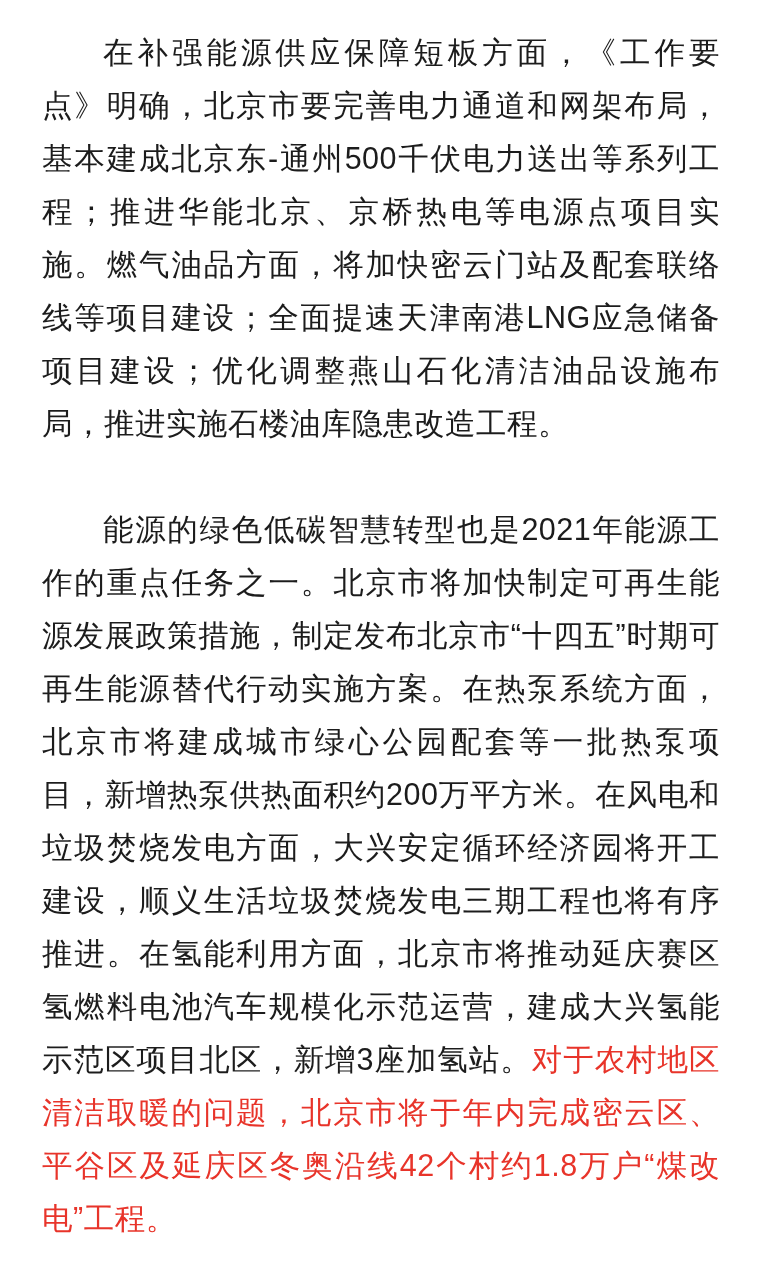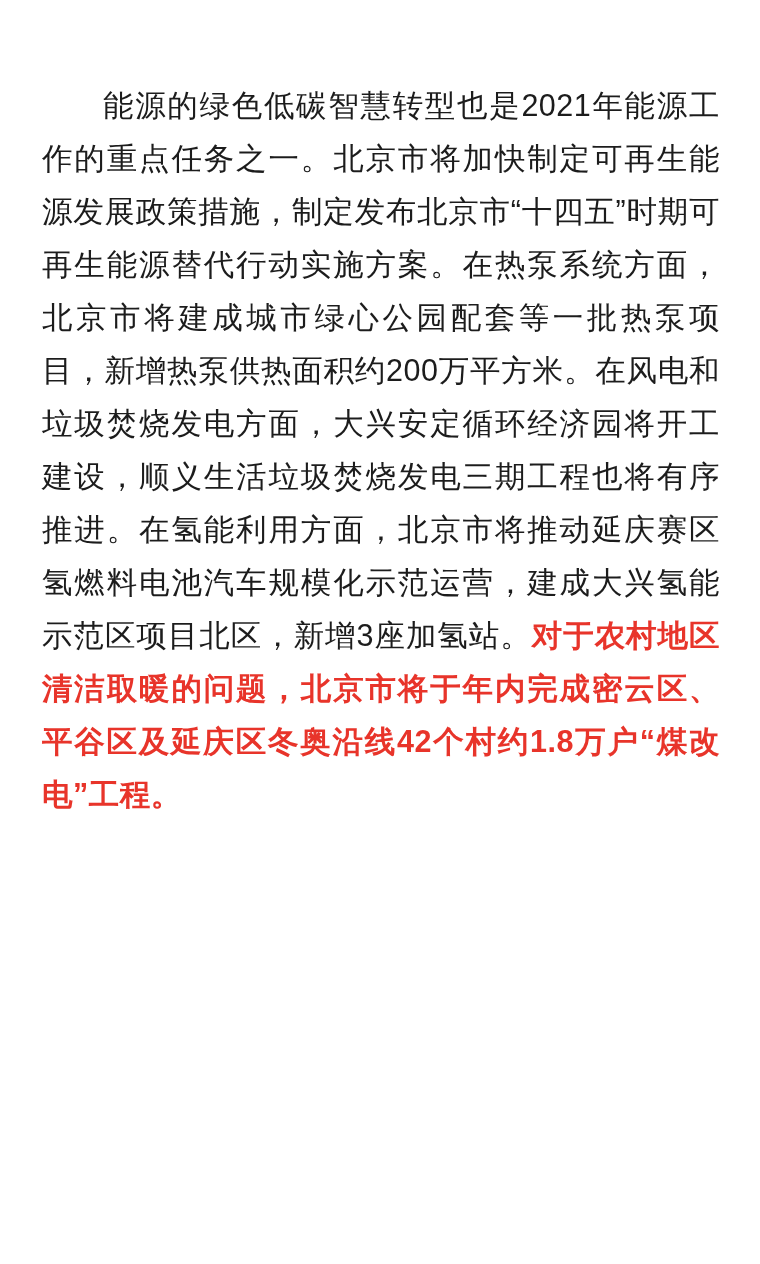--- a/index.html
+++ b/index.html
@@ -35,28 +35,29 @@
     font-weight: 500;
   }
   p.para.indent {
     text-indent: 2em;
   }
   .gap {
     height: 53px;
   }
   .highlight {
     color: #e8342a;
-    font-weight: 700;
+    font-weight: 400;
   }
 </style>
 </head>
 <body>
 
 <div class="page">
   <article class="article">
 
+    <p class="para indent"><span>在补强能源供应保障短板方面，《工作要点》明确，北京市要完善电力通道和网架布局，基本建成北京东-通州500千伏电力送出等系列工程；推进华能北京、京桥热电等电源点项目实施。燃气油品方面，将加快密云门站及配套联络线等项目建设；全面提速天津南港LNG应急储备项目建设；优化调整燕山石化清洁油品设施布局，推进实施石楼油库隐患改造工程。</span></p>
 
     <div class="gap"></div>
 
     <p class="para indent"><span>能源的绿色低碳智慧转型也是2021年能源工作的重点任务之一。北京市将加快制定可再生能源发展政策措施，制定发布北京市“十四五”时期可再生能源替代行动实施方案。在热泵系统方面，北京市将建成城市绿心公园配套等一批热泵项目，新增热泵供热面积约200万平方米。在风电和垃圾焚烧发电方面，大兴安定循环经济园将开工建设，顺义生活垃圾焚烧发电三期工程也将有序推进。在氢能利用方面，北京市将推动延庆赛区氢燃料电池汽车规模化示范运营，建成大兴氢能示范区项目北区，新增3座加氢站。</span><span class="highlight">对于农村地区清洁取暖的问题，北京市将于年内完成密云区、平谷区及延庆区冬奥沿线42个村约1.8万户“煤改电”工程。</span></p>
 
   </article>
 </div>
 
 </body></html>

